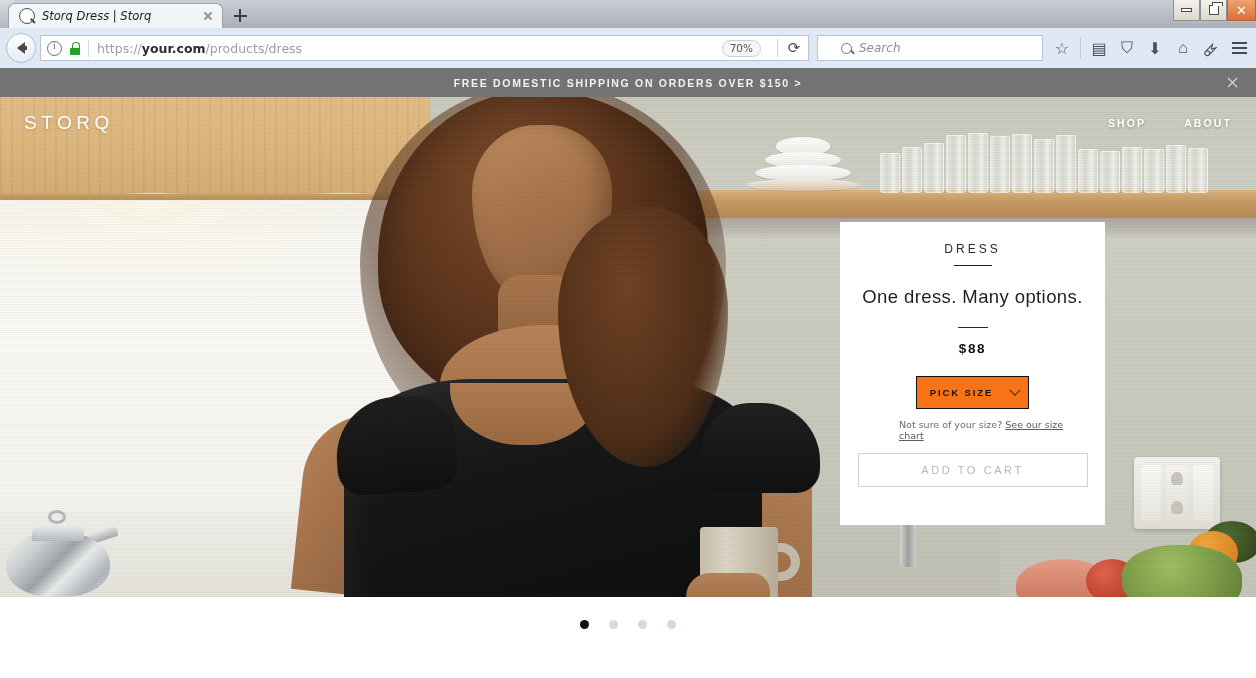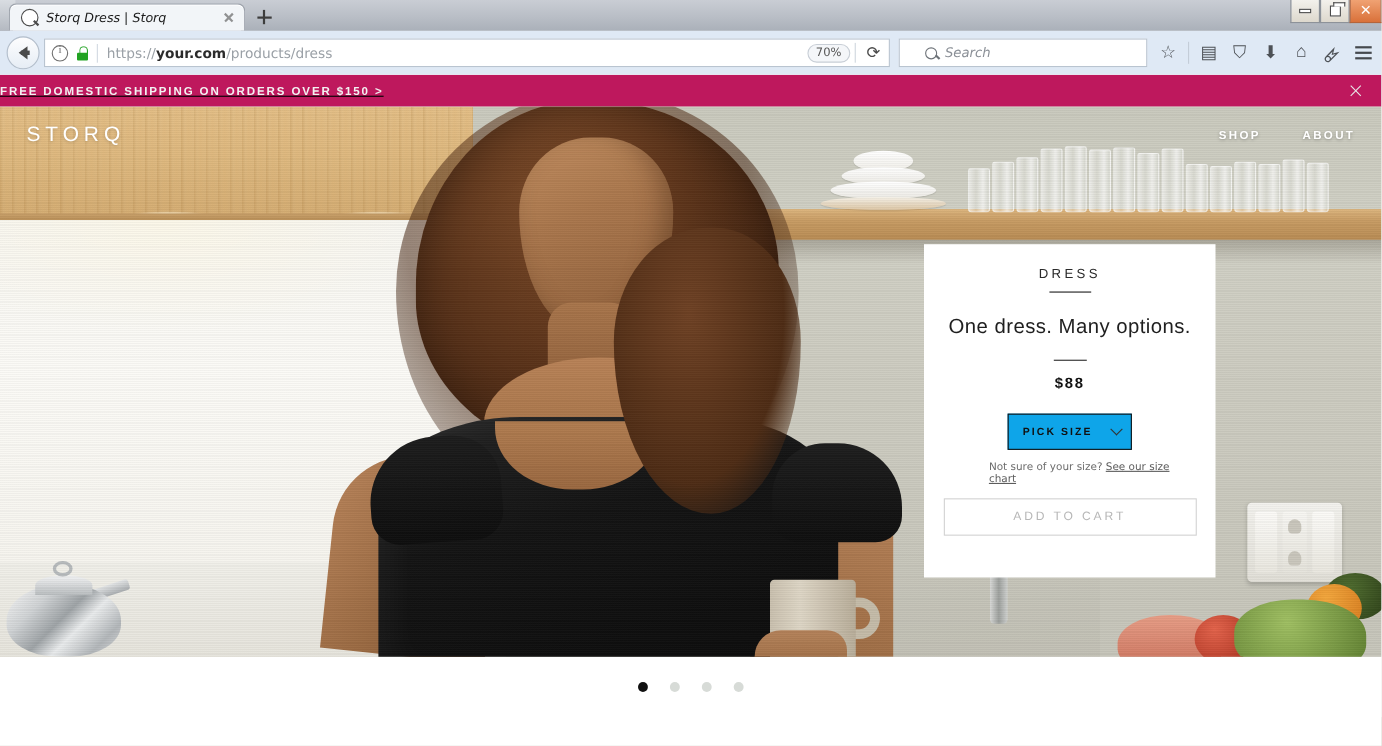--- a/index.html
+++ b/index.html
@@ -183,21 +183,21 @@
   .url-text b { color: #2b2b2b; font-weight: bold; }
   .url-text .scheme { color: #9aa0a6; }
   .zoom-badge {
     font-size: 10.5px;
     color: #555;
     border: 1px solid #c8ced6;
     border-radius: 10px;
     padding: 1.5px 7px;
     background: #f4f6f9;
     flex: none;
-    margin-right: 4px;
+    margin-right: 16px;
     font-family: "DejaVu Sans", sans-serif;
   }
   .url-divider { width:1px; height:18px; background:#cfd6de; flex:none; margin-right:4px;}
   .reload-btn {
     width: 24px; height: 24px; flex: none;
     display: flex; align-items: center; justify-content: center;
     color: #4b4b4b; font-size: 15px;
   }
   .searchbox {
     width: 226px;
@@ -275,25 +275,25 @@
     font-family: "DejaVu Sans", sans-serif;
   }
   .rtl { direction: rtl; unicode-bidi: embed; }
 
   
   .page { position: relative; width: 1256px; height: 584px; background: #fff; overflow: hidden; }
 
   
   .promo {
     height: 29px;
-    background: #be185d;
+    background: #737373;
     display: flex;
     align-items: center;
-    position: relative;
-    text-decoration: underline;
+    justify-content: center;
+    position: relative;
   }
   .promo-text {
     color: #f2f2f2;
     font-size: 10.5px;
     letter-spacing: 1.7px;
     font-weight: bold;
     font-family: "Liberation Sans", sans-serif;
   }
   .promo-close {
     position: absolute; right: 14px; top: 0; bottom: 0;
@@ -589,21 +589,21 @@
     letter-spacing: 1.6px;
     color: #111;
   }
   .selects { display: flex; gap: 12px; margin-top: 20px; }
   .select {
     height: 33px;
     border: 1.4px solid #111;
     display: flex; align-items: center;
     padding: 0 9px 0 13px;
     gap: 18px;
-    background: #0ea5e9;
+    background: #f97316;
   }
   .select-label {
     font-size: 9.5px;
     letter-spacing: 1.9px;
     font-weight: bold;
     color: #111;
   }
   .chev {
     width: 8px; height: 8px;
     border-right: 1.3px solid #333;

